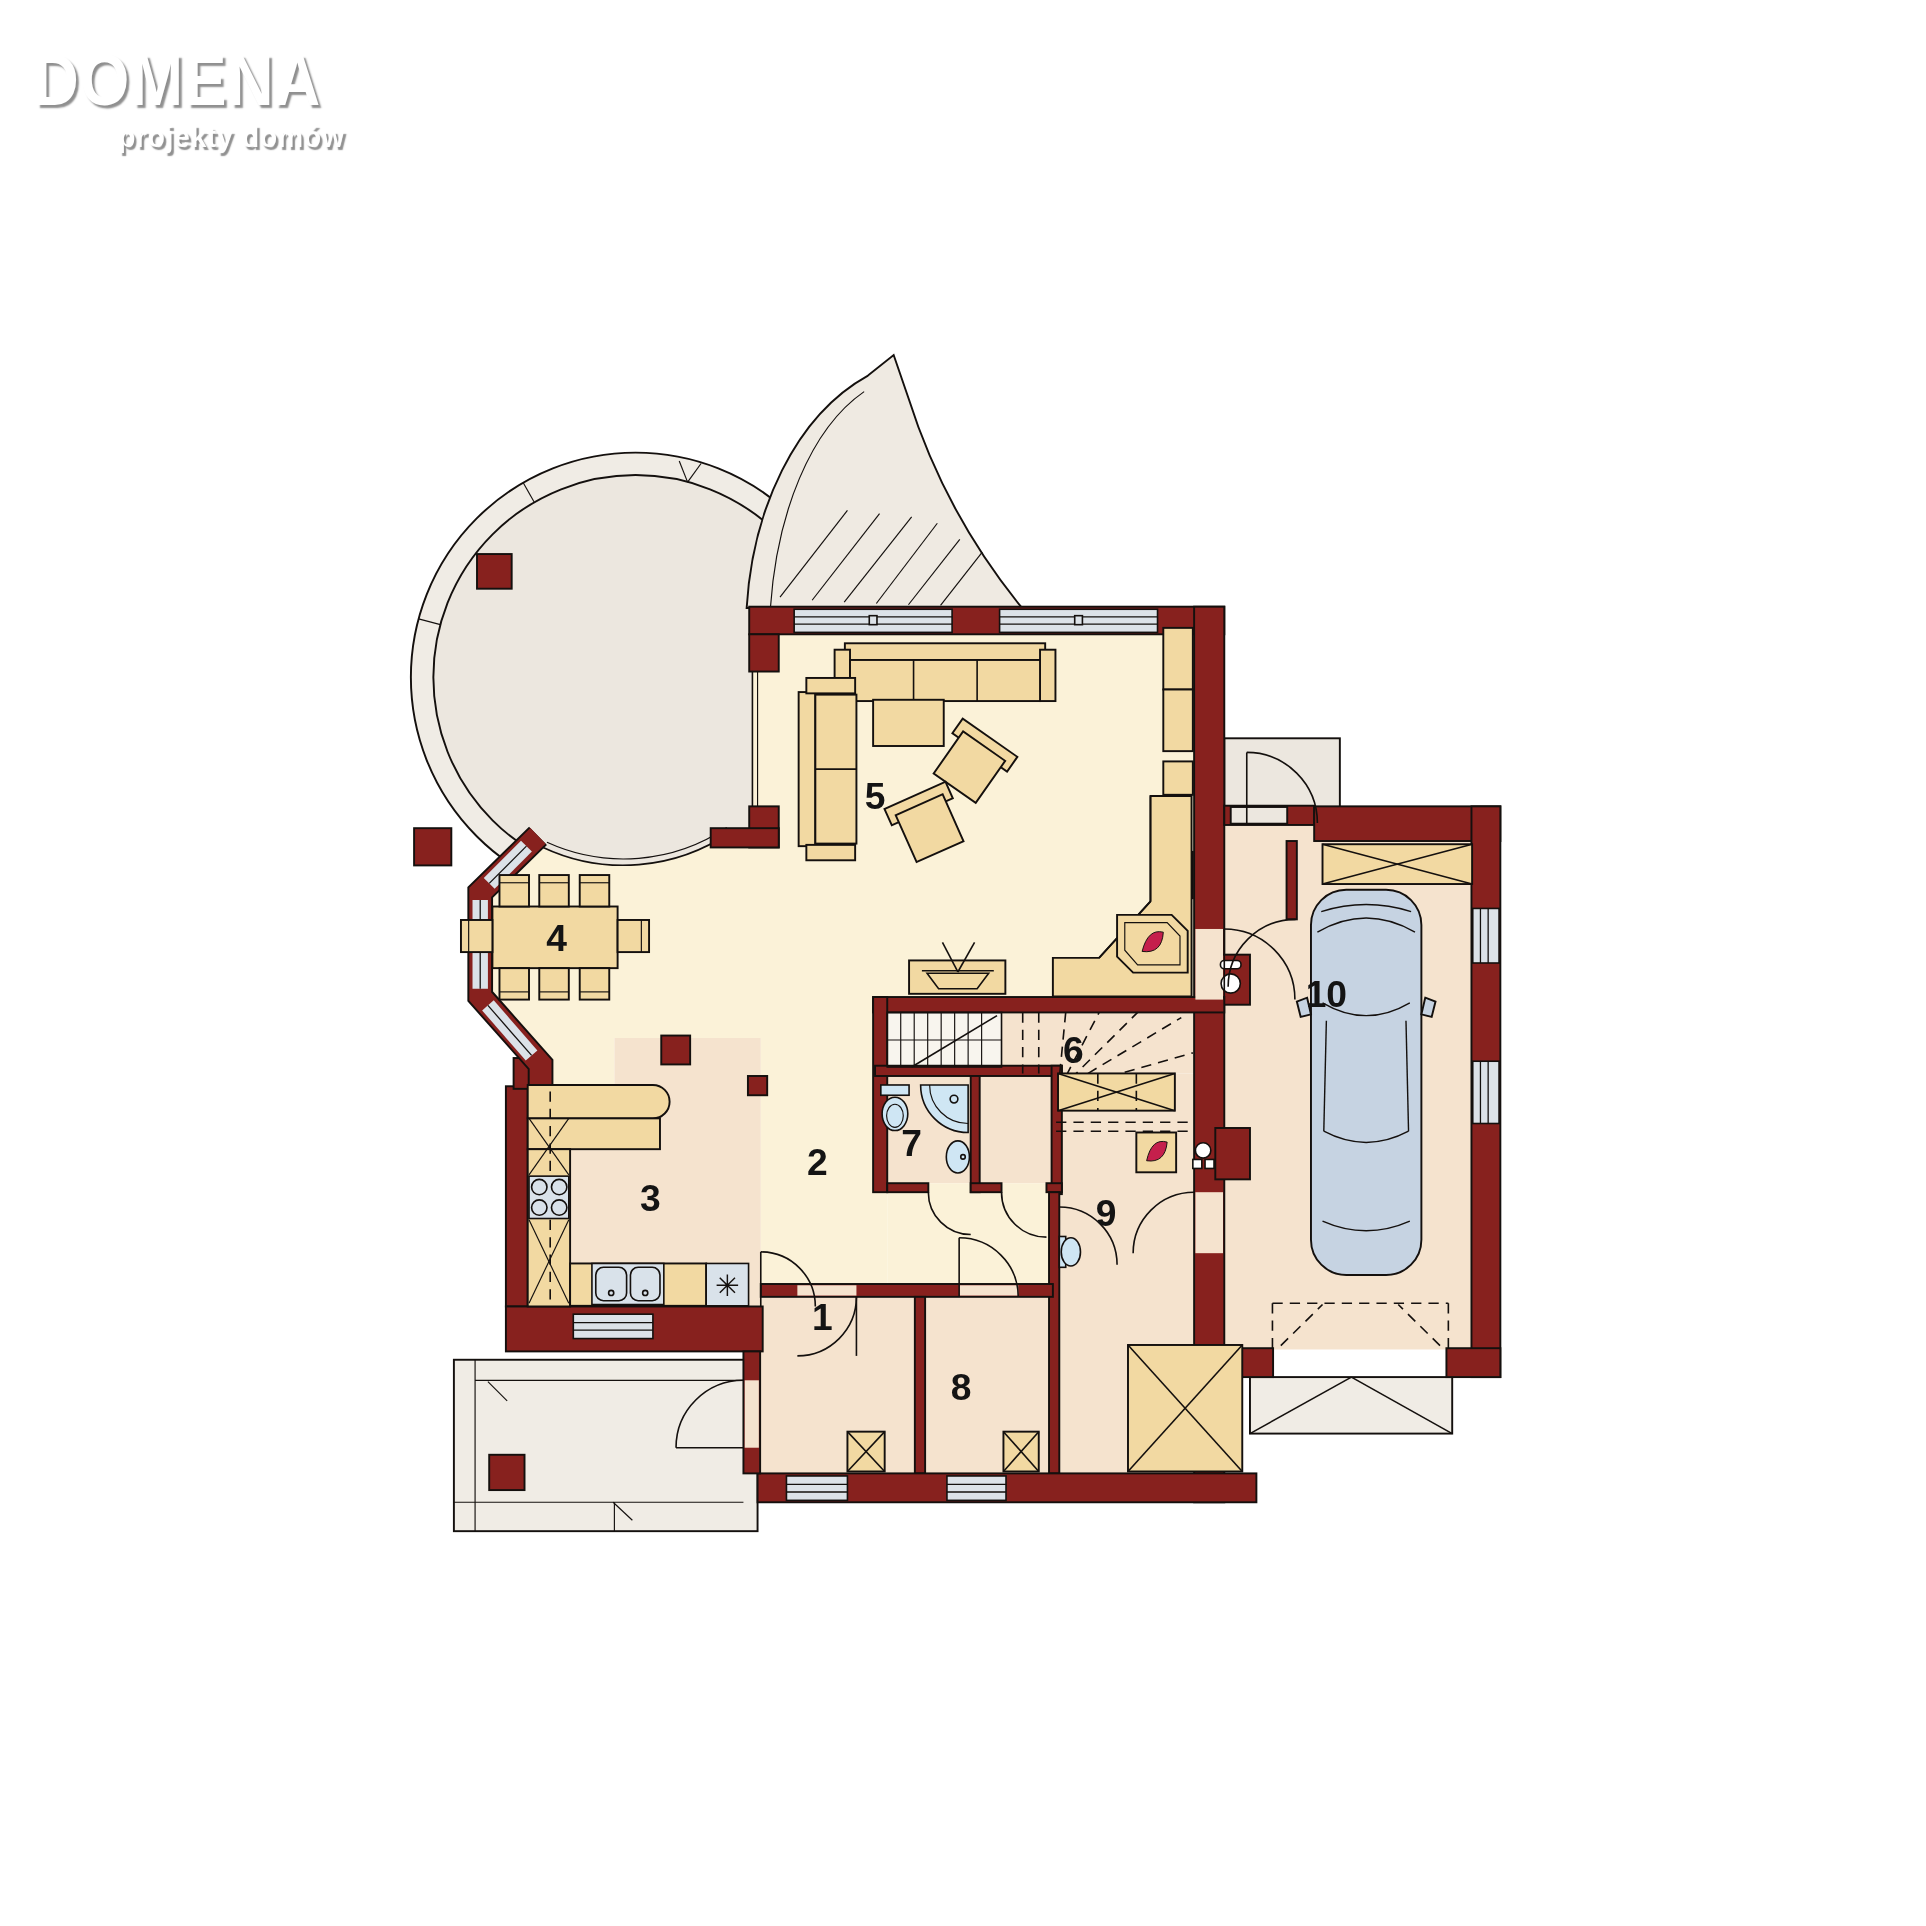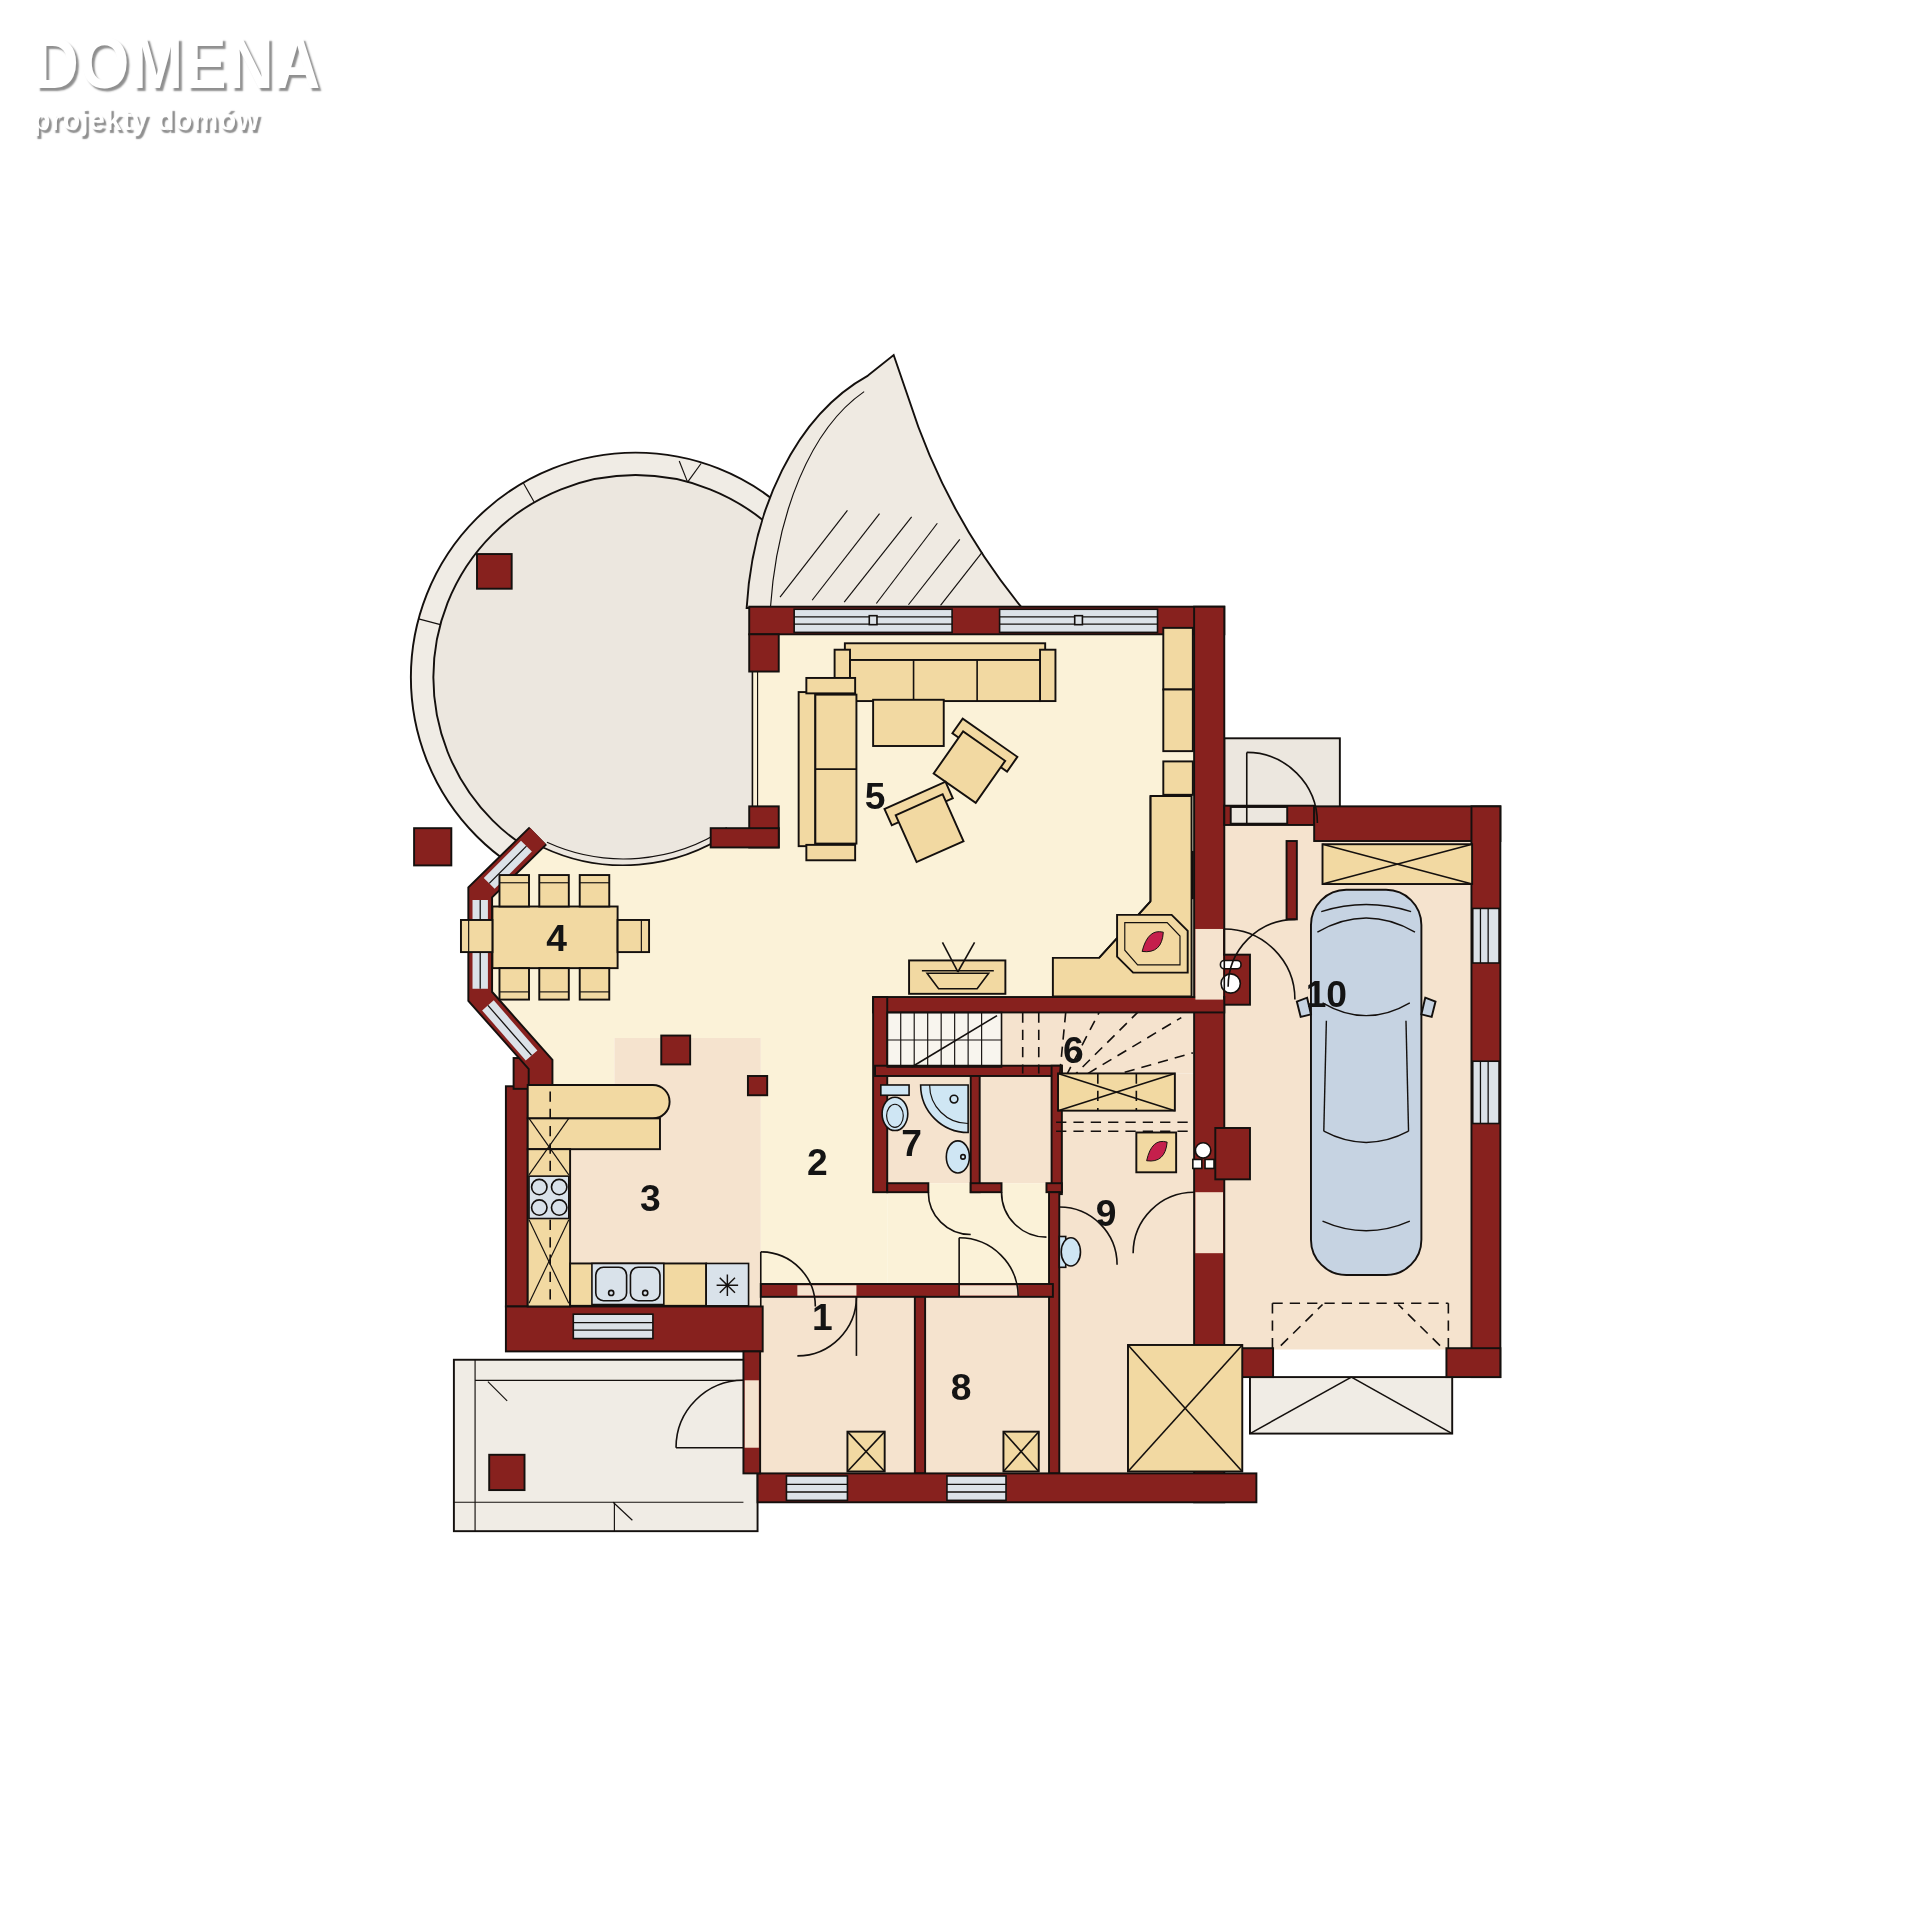--- a/index.html
+++ b/index.html
@@ -1,19 +1,19 @@
 <!DOCTYPE html>
 <html style="--wall: #87211E; --floor-cream: #FBF2D8; --floor-pink: #F5E3CE; --terrace: #ECE7DF; --terrace-ring: #F0ECE5; --window: #DCE2E8; --furniture: #F2D9A2; --fixture: #CFE6F4; --appliance: #D9E2EA; --car: #C6D3E2; --flame: #C51F4C;font-size:10.3px"><head>
 <meta charset="utf-8">
 <style>
   html,body{margin:0;padding:0;background:#ffffff;}
   body{width:1926px;height:1926px;position:relative;font-family:"Liberation Sans",sans-serif;}
   .canvas{position:absolute;inset:0;background:#fff;}
   
-  .logo{position:absolute;left:33px;top:27px;}
+  .logo{position:absolute;left:33px;top:44px;text-align:right;}
   .logo-title{font-weight:700;font-size:72px;line-height:1;color:#ffffff;
     text-shadow:3.2px 3.2px 1.9px #8f8f8f;letter-spacing:1.3px;transform:scaleX(.88);transform-origin:left top;}
   .logo-sub{font-weight:700;font-size:30px;line-height:1;color:#ffffff;margin-top:6.4px;
     text-shadow:2.6px 2.6px 1.3px #8f8f8f;letter-spacing:0.6px;transform:scaleX(.95);transform-origin:left top;}
   
   .wall{fill:var(--wall);stroke:#14100e;stroke-width:3;}
   .wallband{stroke:var(--wall);stroke-width:34;fill:none;}
   .wallbandOutline{stroke:#14100e;stroke-width:40;fill:none;}
   .floorc{fill:var(--floor-cream);stroke:none;}
   .floorp{fill:var(--floor-pink);stroke:none;}

